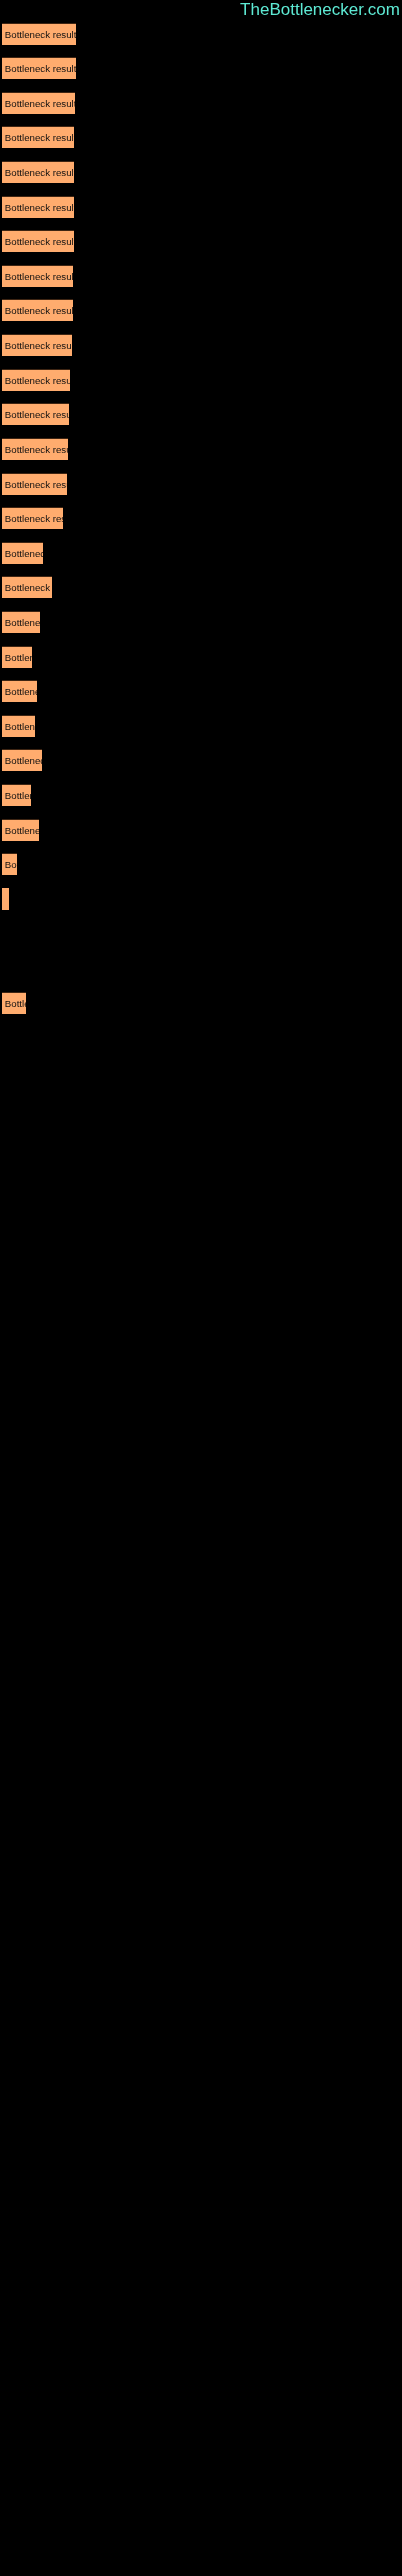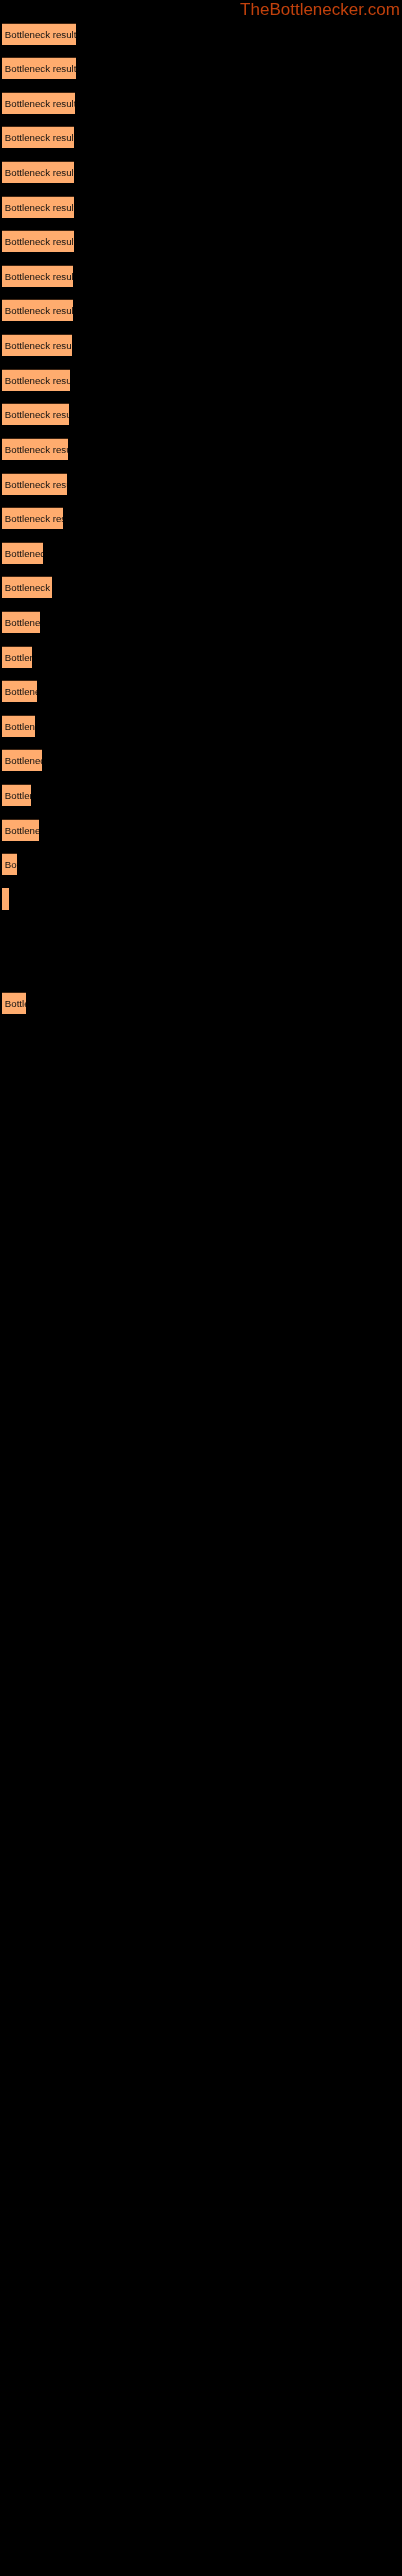--- a/index.html
+++ b/index.html
@@ -15,21 +15,21 @@
   #chart-root{
     position:absolute;
     left:0; top:0;
     width:403px; height:2576px;
     background:#000000;
   }
   .watermark{
     position:absolute;
     top:0px;
     right:3.2px;
-    color:#c2410c;
+    color:#5eead4;
     font-size:17px;
     line-height:19.3px;
     letter-spacing:0px;
     white-space:nowrap;
     font-family:"Liberation Sans", sans-serif;
     font-weight:400;
   }
   .bars-layer{
     position:absolute;
     left:0; top:0;

